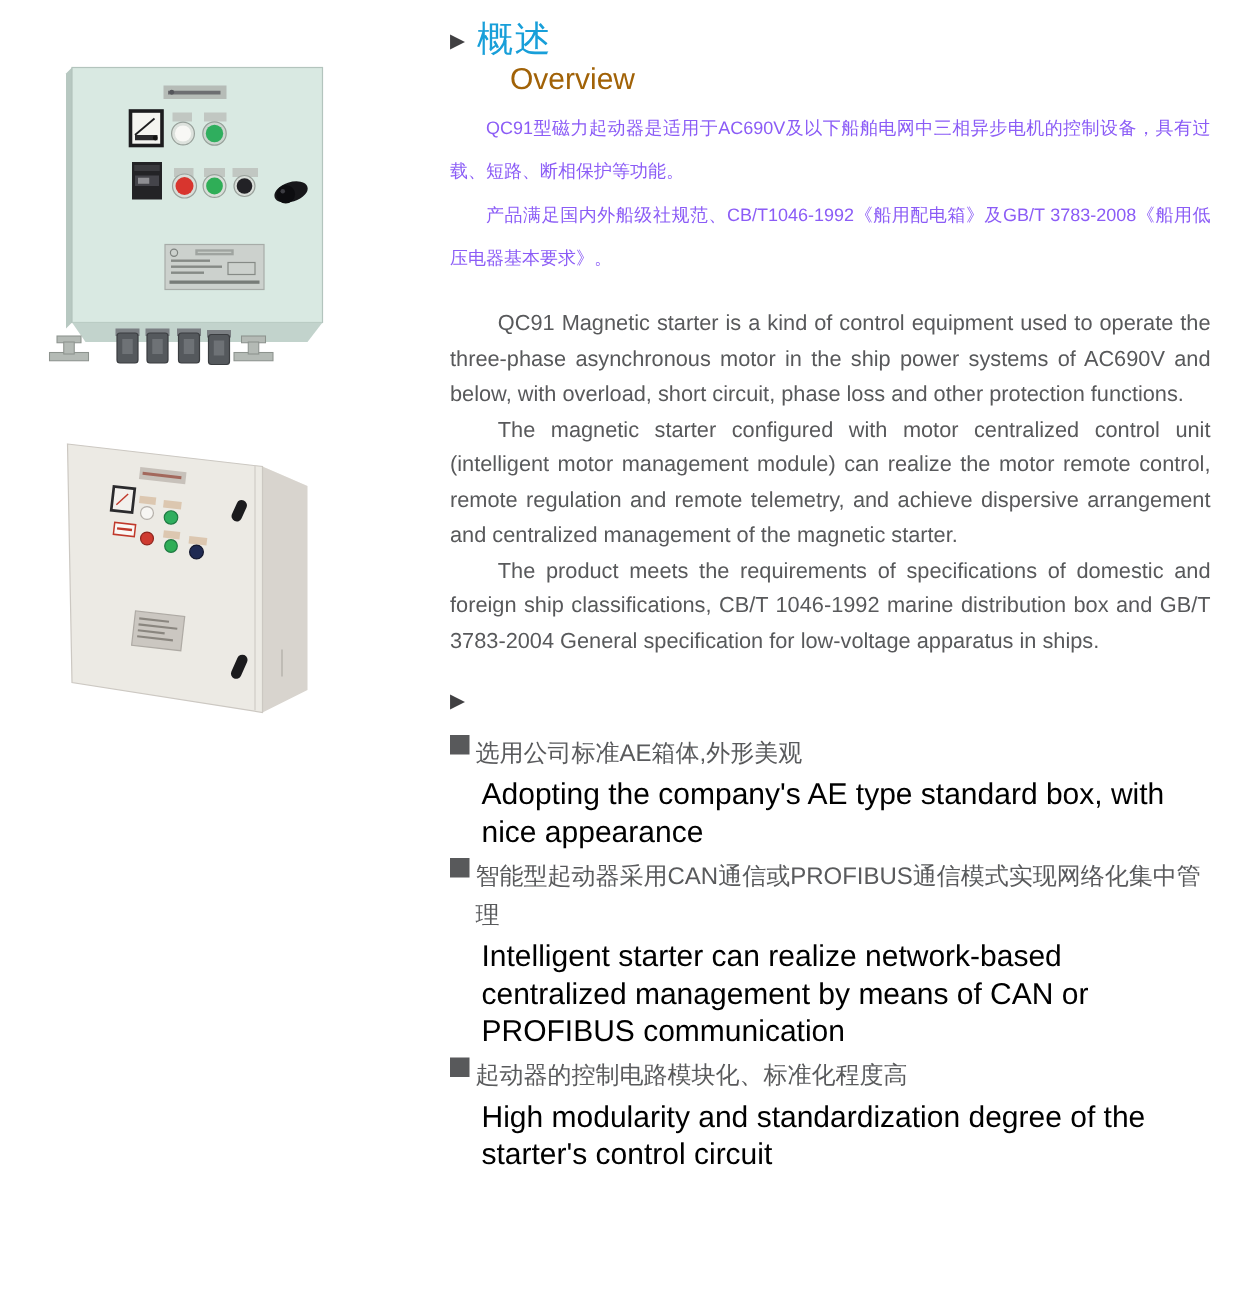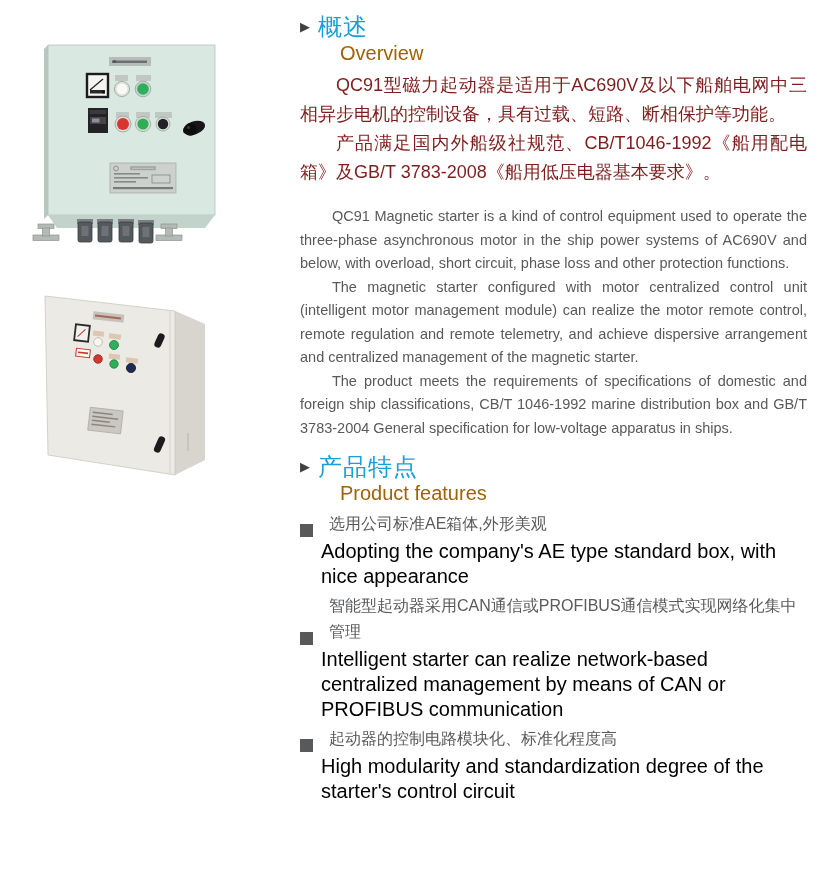--- a/index.html
+++ b/index.html
@@ -16,29 +16,29 @@
 
   
   .content { position:absolute; left:300px; top:12px; width:507px; }
 
   .sec-head { display:flex; align-items:flex-start; }
   .tri { flex:0 0 18px; width:18px; color:#414042; font-size:13px; line-height:30px; }
   .sec-titles h2 { font-size:24px; font-weight:normal; color:#189fd9; line-height:30px; letter-spacing:1px; }
   .sec-sub { font-size:20px; color:#a16207; line-height:20px; margin-top:1px;margin-left:22px; }
 
   .cn-paras { margin-top:8px; }
-  .cn-paras p { font-size:18px; line-height:29px; color:#7f1d1d; text-align:justify; text-indent:2em; }
+  .cn-paras p { font-size:12px; line-height:29px; color:#8b5cf6; text-align:justify; text-indent:2em; }
 
   .en-paras { margin-top:18px; }
   .en-paras p { font-size:14.5px; line-height:23.5px; color:#58595b; text-align:justify; text-indent:2.2em; }
 
   .section-features { margin-top:12px; }
   .features-block { margin-top:8px; }
   .feature { margin-top:1px; }
-  .f-cn { font-size:16px; color:#595a5c; line-height:26px; display:flex; align-items:flex-end; gap:16px; }
+  .f-cn { font-size:16px; color:#595a5c; line-height:26px; display:flex; align-items:flex-start; gap:4px; }
   .sq { width:13px; height:13px; background:#58595b; flex:0 0 13px; }
   .f-en { font-size:20px; color:#000000; line-height:25px; margin:2px 0 4px 21px; width:478px; }
 </style>
 </head>
 <body>
 
 <div class="page">
 
   <svg class="photo1" width="235" height="212" viewBox="0 0 235 212" xmlns="http://www.w3.org/2000/svg">
 
@@ -221,24 +221,20 @@
       <div class="en-paras">
         <p>QC91 Magnetic starter is a kind of control equipment used to operate the three-phase asynchronous motor in the ship power systems of AC690V and below, with overload, short circuit, phase loss and other protection functions.</p>
         <p>The magnetic starter configured with motor centralized control unit (intelligent motor management module) can realize the motor remote control, remote regulation and remote telemetry, and achieve dispersive arrangement and centralized management of the magnetic starter.</p>
         <p>The product meets the requirements of specifications of domestic and foreign ship classifications, CB/T 1046-1992 marine distribution box and GB/T 3783-2004 General specification for low-voltage apparatus in ships.</p>
       </div>
     </div>
 
     <div class="section-features">
       <div class="sec-head">
         <span class="tri">▶</span>
-        <div class="sec-titles">
-          <h2>产品特点</h2>
-          <div class="sec-sub">Product features</div>
-        </div>
       </div>
 
       <div class="features-block">
         <div class="feature">
           <div class="f-cn">
             <span class="sq"></span>
             <span>选用公司标准AE箱体,外形美观</span>
           </div>
           <div class="f-en">Adopting the company's AE type standard box, with nice appearance</div>
         </div>

